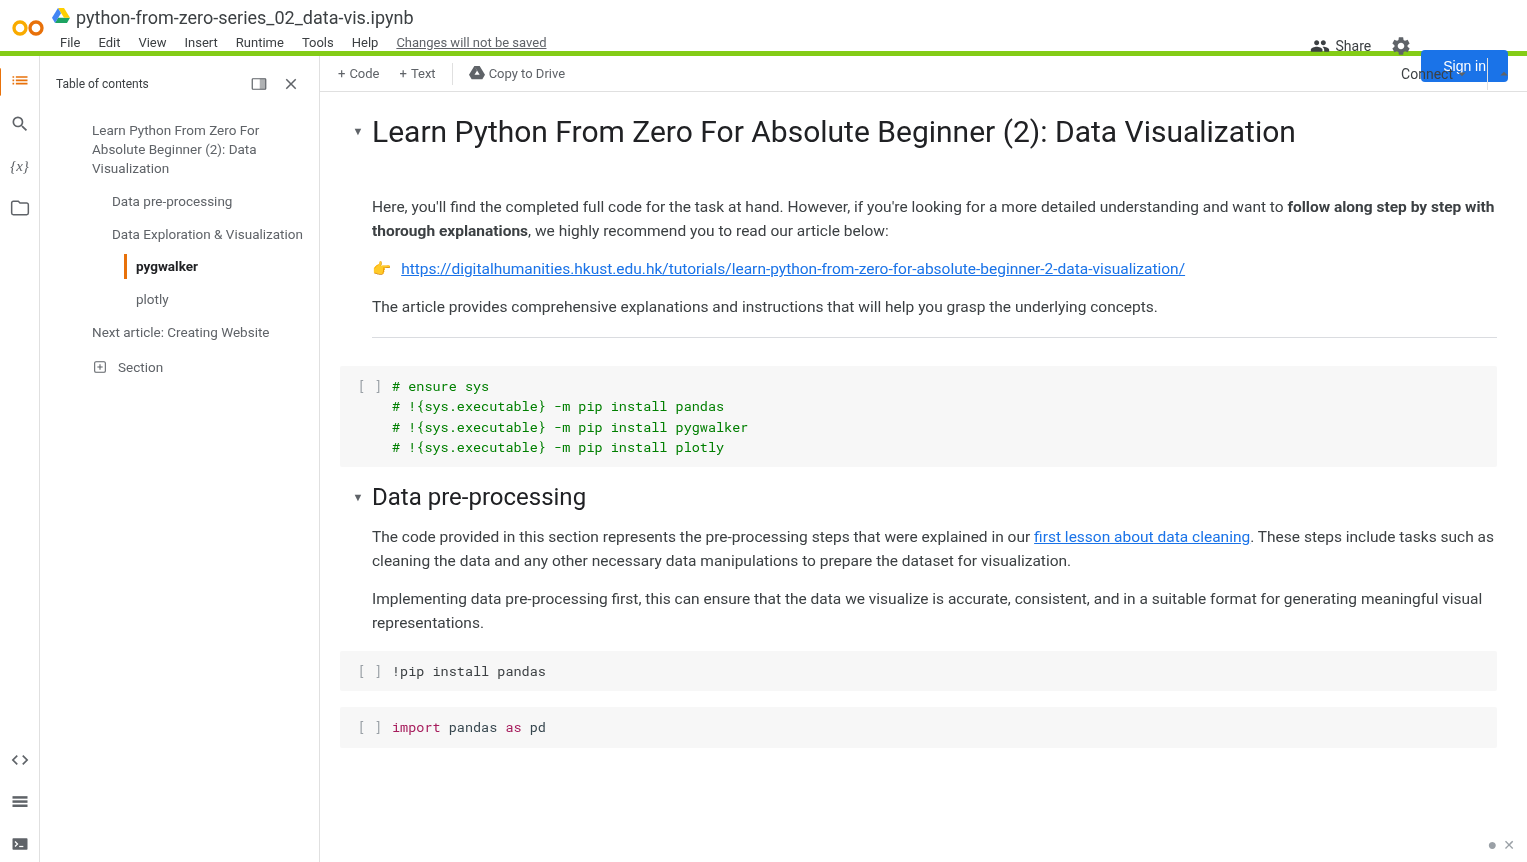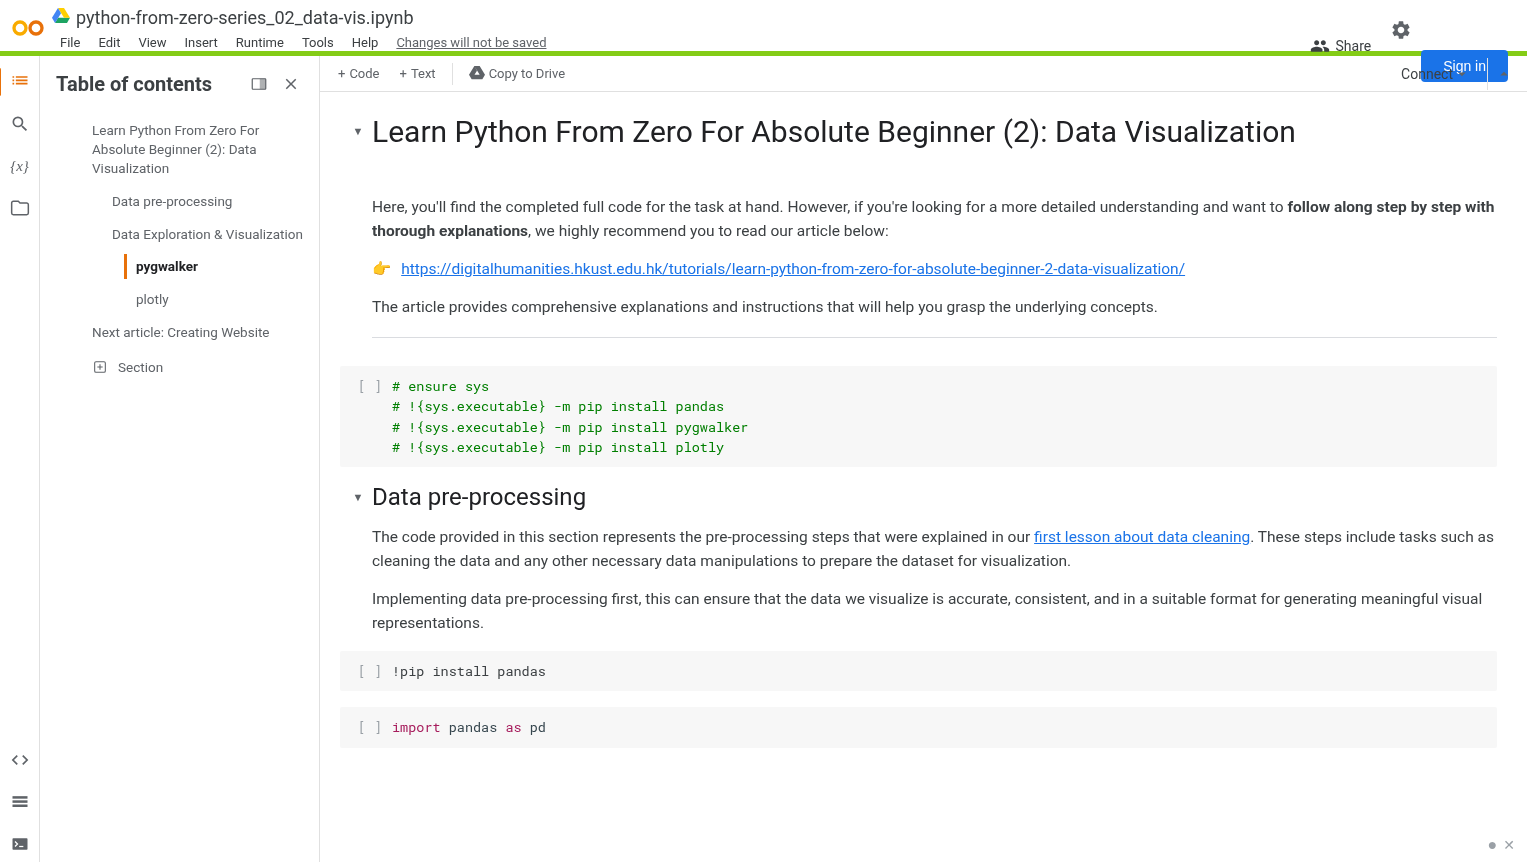--- a/index.html
+++ b/index.html
@@ -7,33 +7,33 @@
 .header { height: 56px; border-bottom: 5px solid #84cc16; display: flex; align-items: flex-start; padding: 4px 11px 0 8px; }
 .logo { width: 40px; height: 40px; display: flex; align-items: center; justify-content: center; margin-right: 4px; margin-top: 4px; }
 .logo svg { width: 32px; height: 22px; }
 .title-area { flex: 1; }
 .title-row { display: flex; align-items: center; gap: 6px; height: 24px; padding-top: 2px; }
 .drive-icon { width: 18px; height: 18px; }
 .notebook-title { font-size: 18px; color: #3c4043; font-weight: 400; }
 .menu-row { display: flex; gap: 2px; height: 24px; align-items: center; margin-top: 2px; }
 .menu-item { padding: 2px 8px; font-size: 13px; color: #3c4043; cursor: pointer; border-radius: 3px; }
 .changes-link { margin-left: 8px; font-size: 13px; color: #5f6368; text-decoration: underline; cursor: pointer; }
-.header-right { display: flex; margin-top: 6px; margin-right: 8px; }
+.header-right { display: flex; align-items: center; margin-top: 6px; margin-right: 8px; }
 .share-btn { display: flex; align-items: center; gap: 6px; padding: 6px 10px; cursor: pointer; color: #3c4043; font-size: 14px; }
 .gear-btn { width: 40px; height: 40px; display: flex; align-items: center; justify-content: center; cursor: pointer; border-radius: 50%; }
 .signin-btn { background: #1a73e8; color: #fff; padding: 8px 22px; border-radius: 4px; font-size: 14px; font-weight: 500; cursor: pointer; border: none; margin-top: 40px; }
 .body-row { display: flex; height: calc(100vh - 56px); }
 .left-rail { width: 40px; border-right: 1px solid #e0e0e0; display: flex; flex-direction: column; align-items: center; padding-top: 8px; gap: 6px; }
 .left-rail-item { width: 36px; height: 36px; display: flex; align-items: center; justify-content: center; cursor: pointer; border-radius: 4px; color: #5f6368; position: relative; }
 .left-rail-item.active { color: #e8710a; }
 .left-rail-item.active::before { content: ""; position: absolute; left: -4px; top: 4px; bottom: 4px; width: 3px; background: #e8710a; border-radius: 2px; }
 .left-rail-spacer { flex: 1; }
 .toc-panel { width: 280px; border-right: 1px solid #e0e0e0; display: flex; flex-direction: column; }
 .toc-header { display: flex; align-items: center; padding: 12px 12px 10px 16px; }
-.toc-title { font-size: 20px; font-weight: 700; color: #3c4043; flex: 1; }
+.toc-title { font-size: 12px; font-weight: 400; color: #3c4043; flex: 1; }
 .toc-header-btn { width: 32px; height: 32px; display: flex; align-items: center; justify-content: center; cursor: pointer; color: #5f6368; }
 .toc-body { flex: 1; overflow-y: auto; padding: 4px 0; }
 .toc-item { padding: 7px 12px 7px 16px; font-size: 13.5px; color: #5f6368; cursor: pointer; line-height: 1.4; }
 .toc-item.l1 { padding-left: 52px; }
 .toc-item.l2 { padding-left: 72px; }
 .toc-item.l3 { padding-left: 96px; }
 .toc-item.active { color: #202124; font-weight: 700; position: relative; }
 .toc-item.active::before { content: ""; position: absolute; left: 84px; top: 4px; bottom: 4px; width: 3px; background: #e8710a; }
 .toc-footer { display: flex; gap: 10px; padding: 10px 12px 10px 52px; font-size: 13.5px; color: #5f6368; cursor: pointer; }
 .main-area { flex: 1; display: flex; flex-direction: column; overflow: hidden; }

